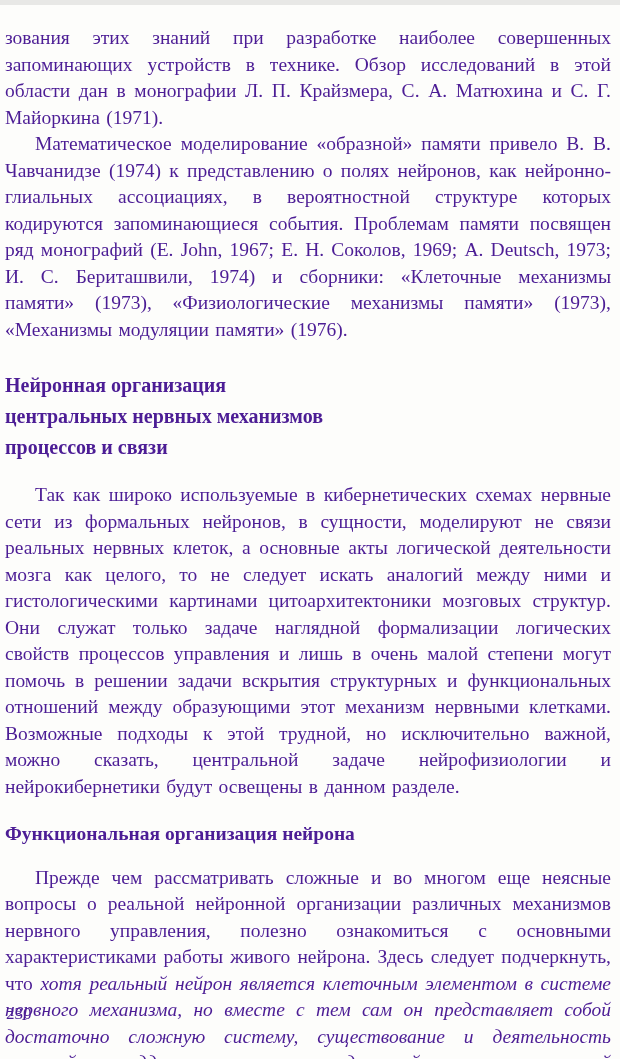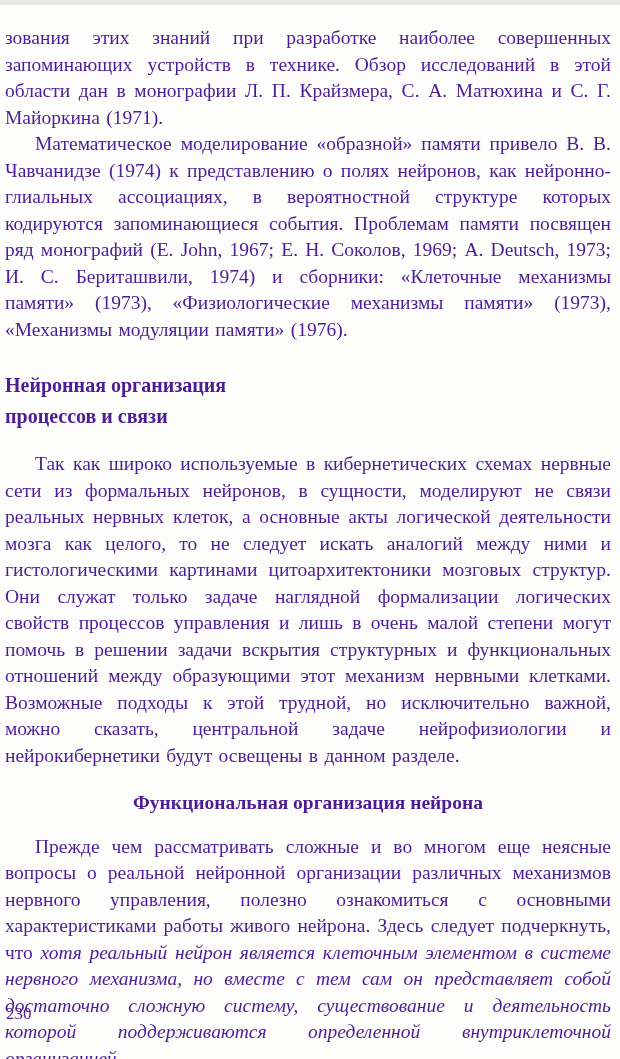--- a/index.html
+++ b/index.html
@@ -35,21 +35,20 @@
   }
   .section-heading {
     margin: 27px 0 19px 0;
     text-align: left;
     font-weight: bold;
     font-size: 20px;
     line-height: 31px;
   }
   .subsection-heading {
     margin: 21px 0 17px 0;
-    text-align: center;
     font-weight: bold;
     font-size: 19.5px;
   }
   .page-number {
     position: absolute;
     left: 6px;
     top: 996px;
     font-size: 17px;
     text-indent: 0;
     font-family: Liberation Serif, serif;
@@ -59,20 +58,21 @@
 <body>
 
 <div class="page">
 
   <p class="para no-indent">зования этих знаний при разработке наиболее совершенных запоминающих устройств в технике. Обзор исследований в этой области дан в монографии Л. П. Крайзмера, С. А. Матюхина и С. Г. Майоркина (1971).</p>
 
   <p class="para">Математическое моделирование «образной» памяти привело В. В. Чавчанидзе (1974) к представлению о полях нейронов, как нейронно-глиальных ассоциациях, в вероятностной структуре которых кодируются запоминающиеся события. Проблемам памяти посвящен ряд монографий (E. John, 1967; Е. Н. Соколов, 1969; A. Deutsch, 1973; И. С. Бериташвили, 1974) и сборники: «Клеточные механизмы памяти» (1973), «Физиологические механизмы памяти» (1973), «Механизмы модуляции памяти» (1976).</p>
 
   <h2 class="section-heading">
     <div>Нейронная организация</div>
+    <div>центральных нервных механизмов</div>
     <div>процессов и связи</div>
   </h2>
 
   <p class="para">Так как широко используемые в кибернетических схемах нервные сети из формальных нейронов, в сущности, моделируют не связи реальных нервных клеток, а основные акты логической деятельности мозга как целого, то не следует искать аналогий между ними и гистологическими картинами цитоархитектоники мозговых структур. Они служат только задаче наглядной формализации логических свойств процессов управления и лишь в очень малой степени могут помочь в решении задачи вскрытия структурных и функциональных отношений между образующими этот механизм нервными клетками. Возможные подходы к этой трудной, но исключительно важной, можно сказать, центральной задаче нейрофизиологии и нейрокибернетики будут освещены в данном разделе.</p>
 
   <h3 class="subsection-heading">Функциональная организация нейрона</h3>
 
   <p class="para"><span>Прежде чем рассматривать сложные и во многом еще неясные вопросы о реальной нейронной организации различных механизмов нервного управления, полезно ознакомиться с основными характеристиками работы живого нейрона. Здесь следует подчеркнуть, что </span><span class="italic">хотя реальный нейрон является клеточным элементом в системе нервного механизма, но вместе с тем сам он представляет собой достаточно сложную систему, существование и деятельность которой поддерживаются определенной внутриклеточной организацией.</span></p>
 
   <div class="page-number">230</div>

